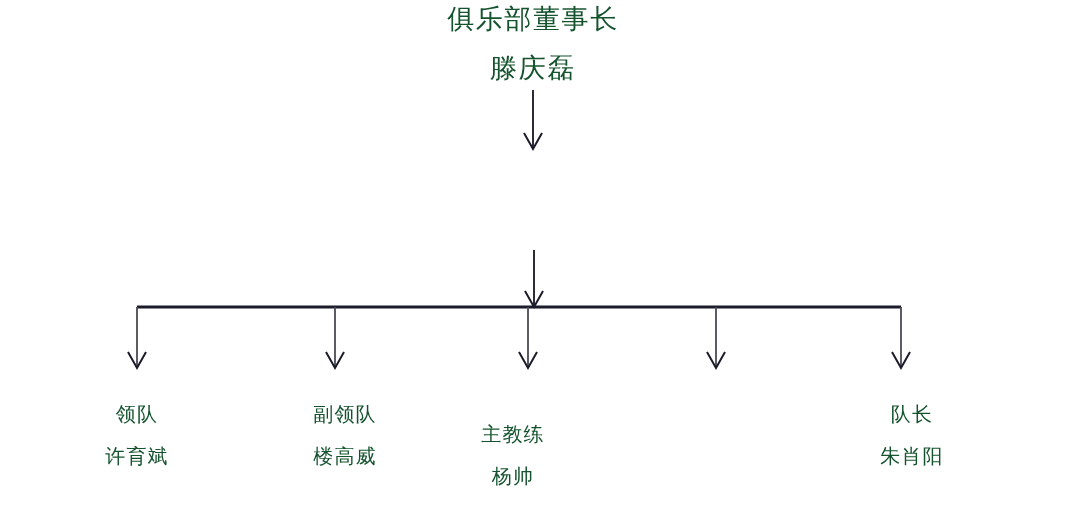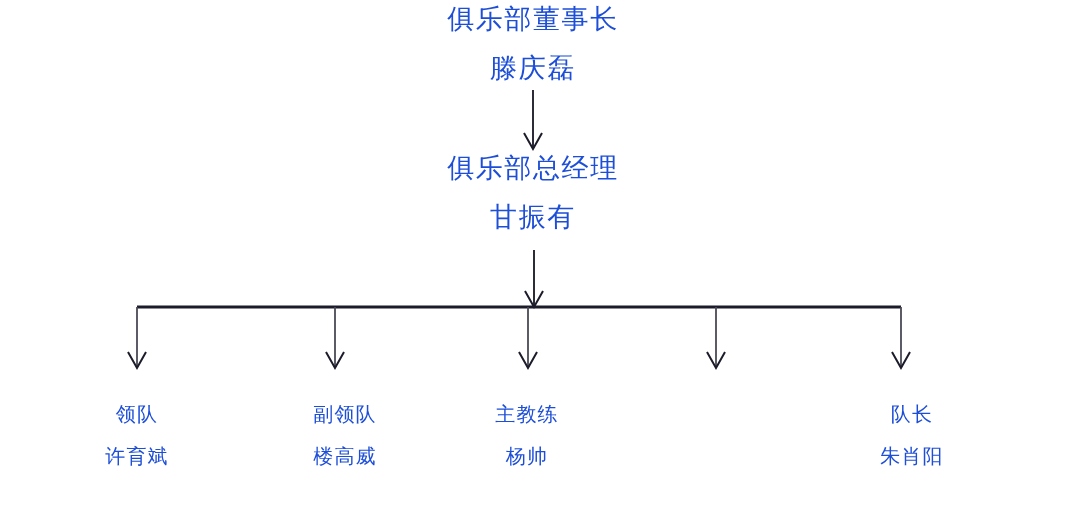--- a/index.html
+++ b/index.html
@@ -29,21 +29,21 @@
   }
   .node {
     position: absolute;
     text-align: center;
     color: #1b1b2a;
     white-space: nowrap;
     line-height: 1;
   }
   .node-line {
     display: block;
-    color: #1d4ed8;
+    color: #14532d;
     letter-spacing: 0.06em;
   }
   
   .node-root, .node-manager {
     font-size: 27px;
   }
   .node-root .node-line.title,
   .node-manager .node-line.title {
     margin-bottom: 22px;
   }
@@ -61,21 +61,21 @@
   .node-leaf {
     font-size: 20px;
     top: 404px;
     transform: translateX(-50%);
   }
   .node-leaf .node-line.title {
     margin-bottom: 22px;
   }
   .leaf-0 { left: 137px; }
   .leaf-1 { left: 345px; }
-  .leaf-2 { left: 527px; }
+  .leaf-2 { left: 513px; margin-top: 20px; }
   .leaf-3 { left: 718px; }
   .leaf-4 { left: 912px; }
 </style>
 </head>
 <body>
 
 <div id="org-chart">
 
   <svg id="connector-layer" width="1070" height="522" viewBox="0 0 1070 522" xmlns="http://www.w3.org/2000/svg">
 
@@ -113,24 +113,20 @@
       <line x1="901" y1="307" x2="901" y2="367" stroke="#4a4a55" stroke-width="1.8"></line>
       <path d="M 892 352 L 901 368 L 910 352" fill="none" stroke="#1b1b2a" stroke-width="2"></path>
     </g>
   </svg>
 
   <div class="node node-root">
     <span class="node-line title">俱乐部董事长</span>
     <span class="node-line name">滕庆磊</span>
   </div>
 
-  <div class="node node-manager">
-    <span class="node-line title">俱乐部总经理</span>
-    <span class="node-line name">甘振有</span>
-  </div>
 
   <div class="node node-leaf leaf-0">
     <span class="node-line title">领队</span>
     <span class="node-line name">许育斌</span>
   </div>
 
   <div class="node node-leaf leaf-1">
     <span class="node-line title">副领队</span>
     <span class="node-line name">楼高威</span>
   </div>

